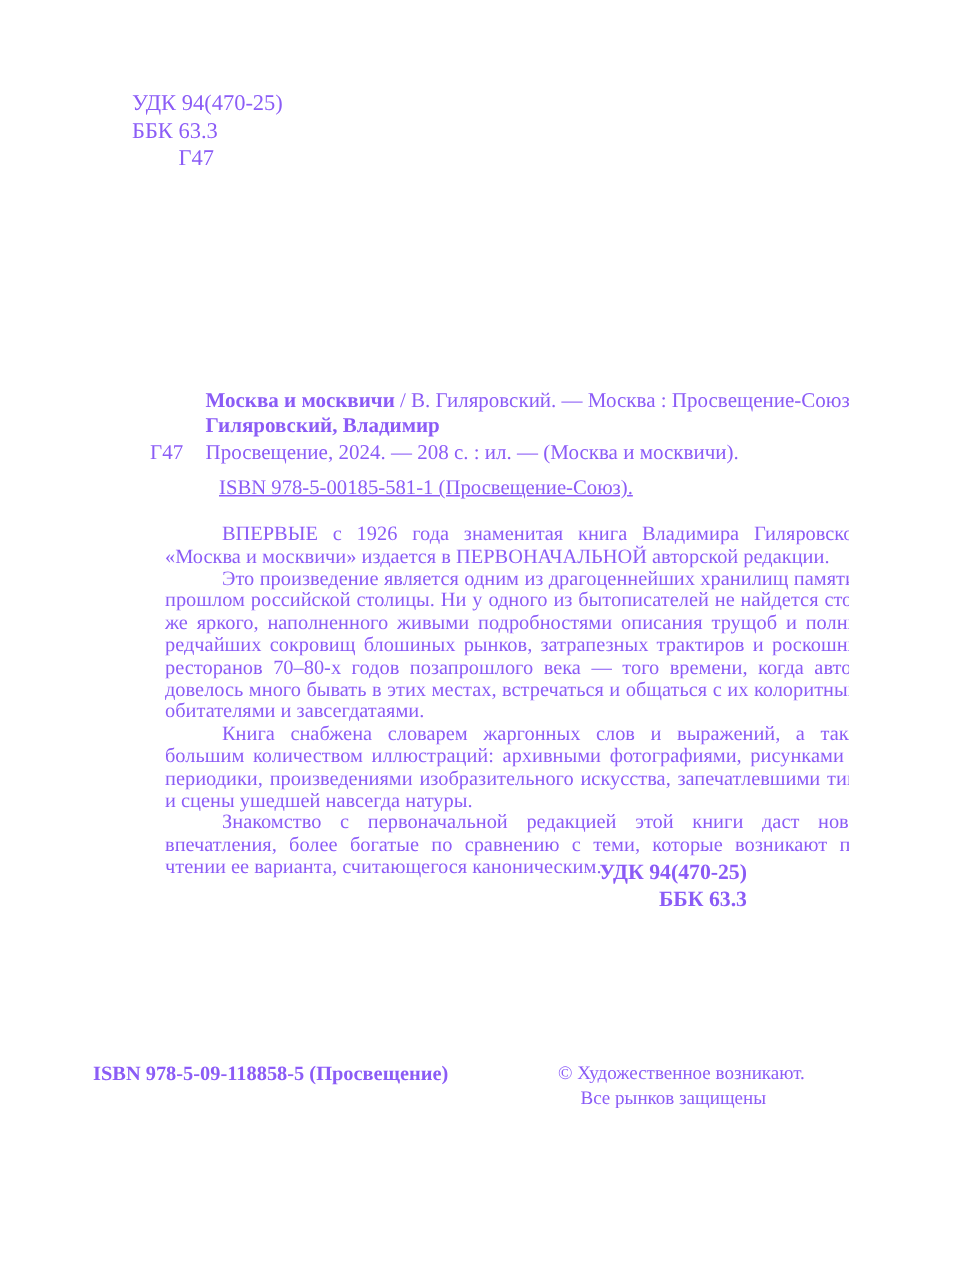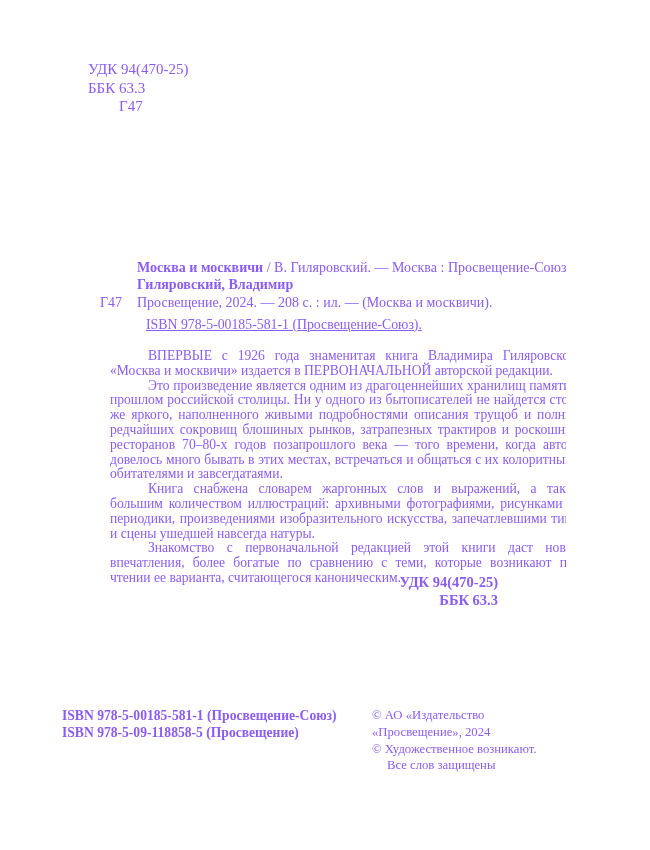--- a/index.html
+++ b/index.html
@@ -132,23 +132,21 @@
     <p>Книга снабжена словарем жаргонных слов и выражений, а также большим количеством иллюстраций: архивными фотографиями, рисунками из периодики, произведениями изобразительного искусства, запечатлевшими типы и сцены ушедшей навсегда натуры.</p>
     <p>Знакомство с первоначальной редакцией этой книги даст новые впечатления, более богатые по сравнению с теми, которые возникают при чтении ее варианта, считающегося каноническим.</p>
   </div>
 
   <div class="codes-right">
     <div>УДК 94(470-25)</div>
     <div>ББК 63.3</div>
   </div>
 
   <div class="bottom-isbn">
-    <div>ISBN 978-5-00185-581-1 (Просвещение-Союз)</div>
     <div>ISBN 978-5-09-118858-5 (Просвещение)</div>
   </div>
 
   <div class="copyright">
-    <div>© АО «Издательство «Просвещение», 2024</div>
     <div>© Художественное возникают.</div>
-    <div class="cont">Все слов защищены</div>
+    <div class="cont">Все рынков защищены</div>
   </div>
 
 </div>
 
 </body></html>

